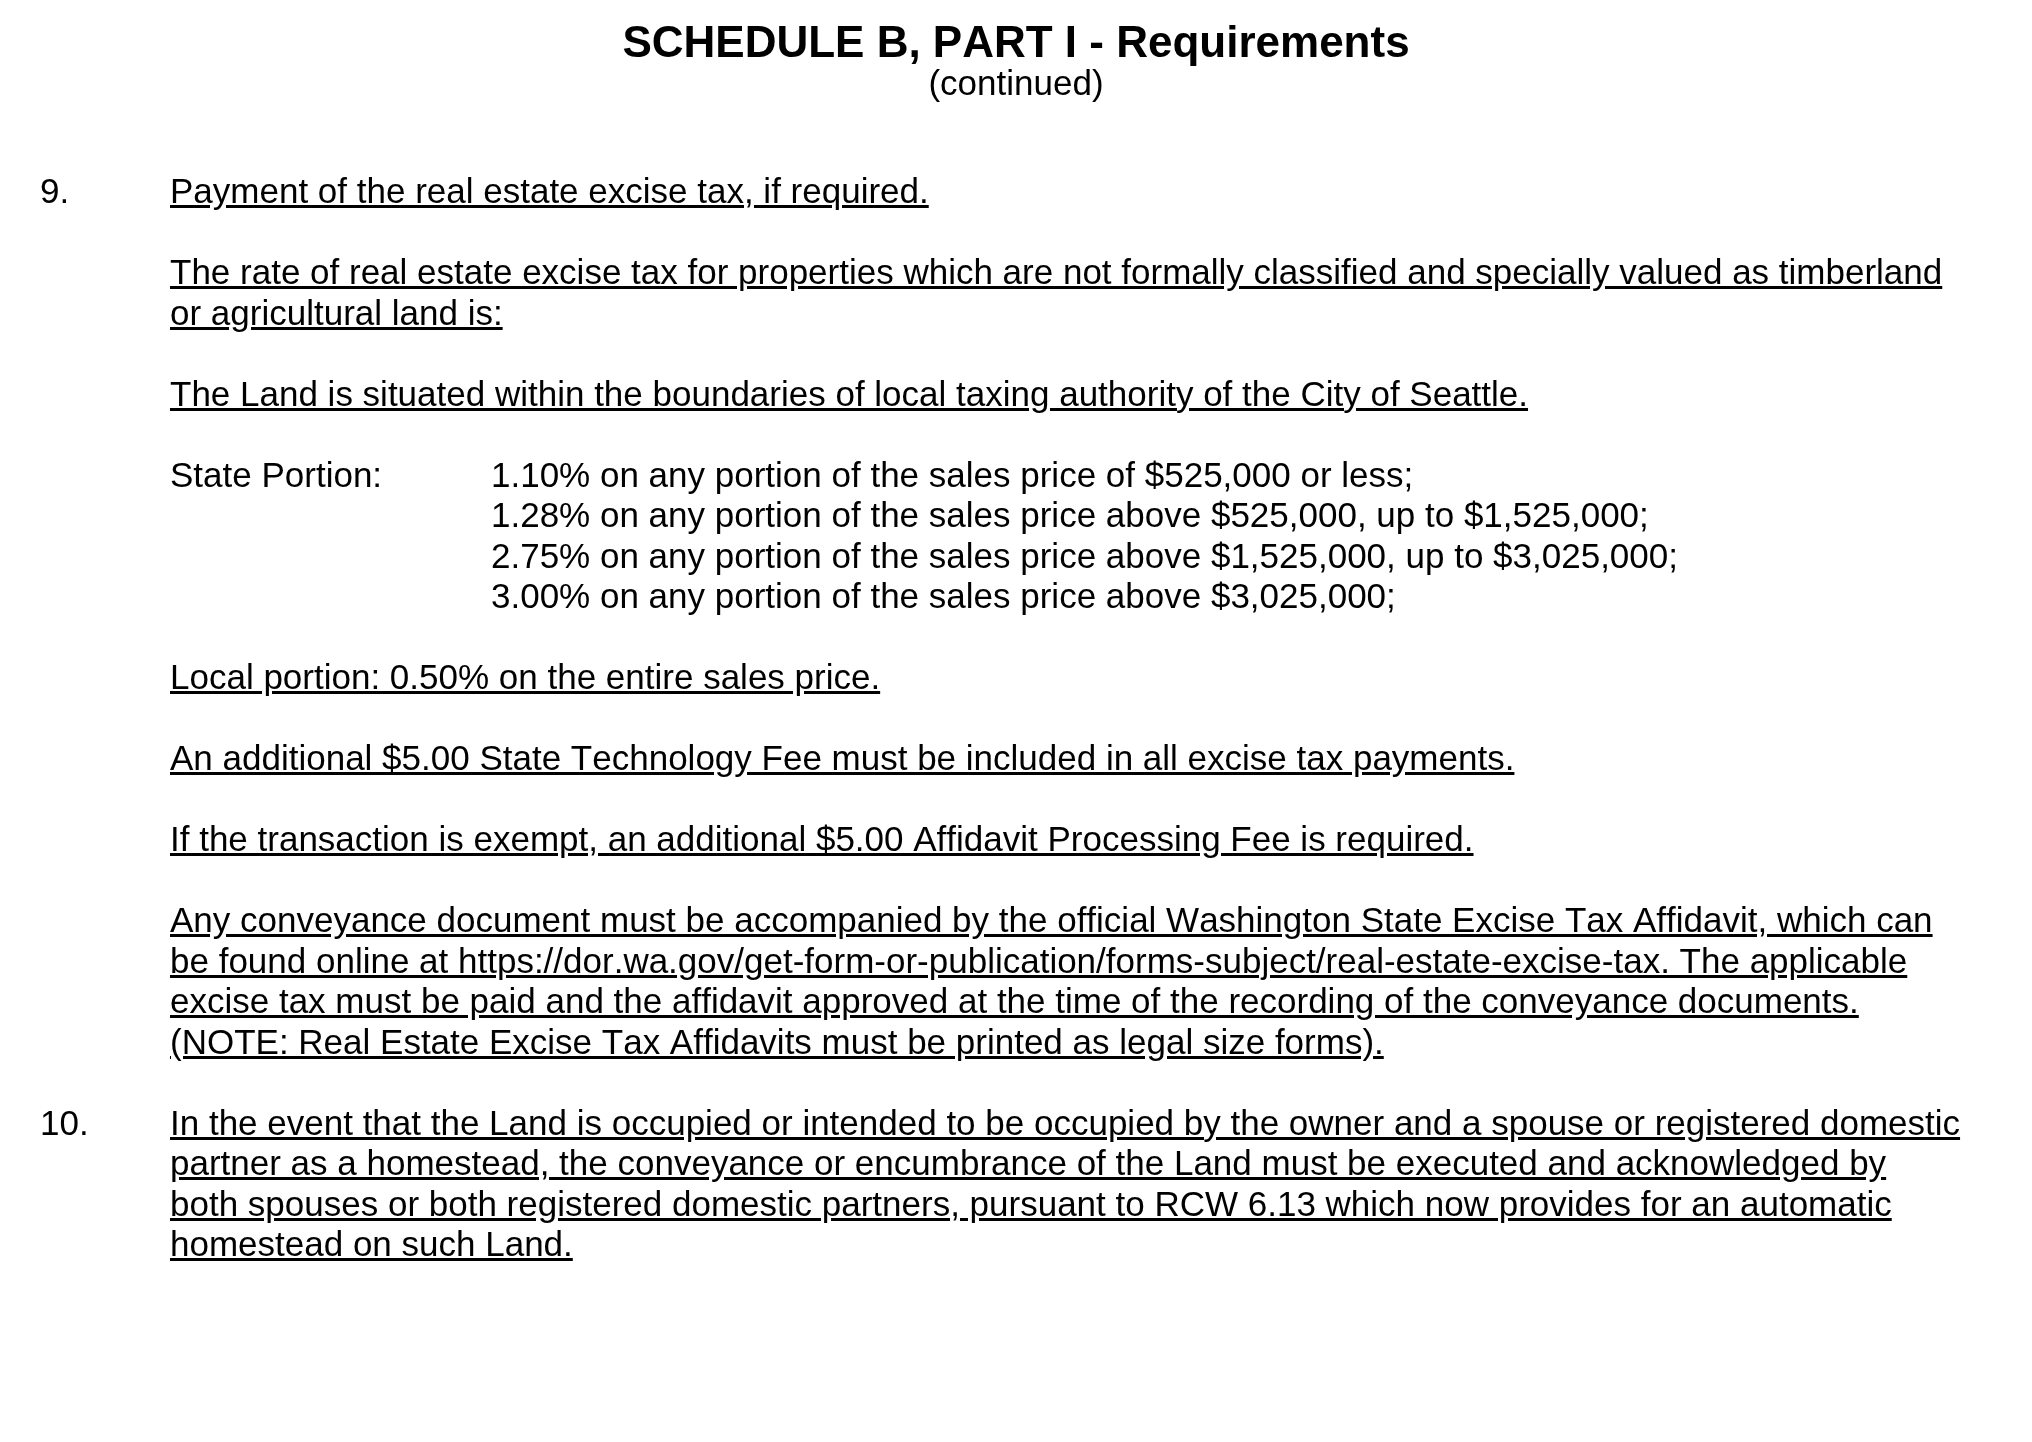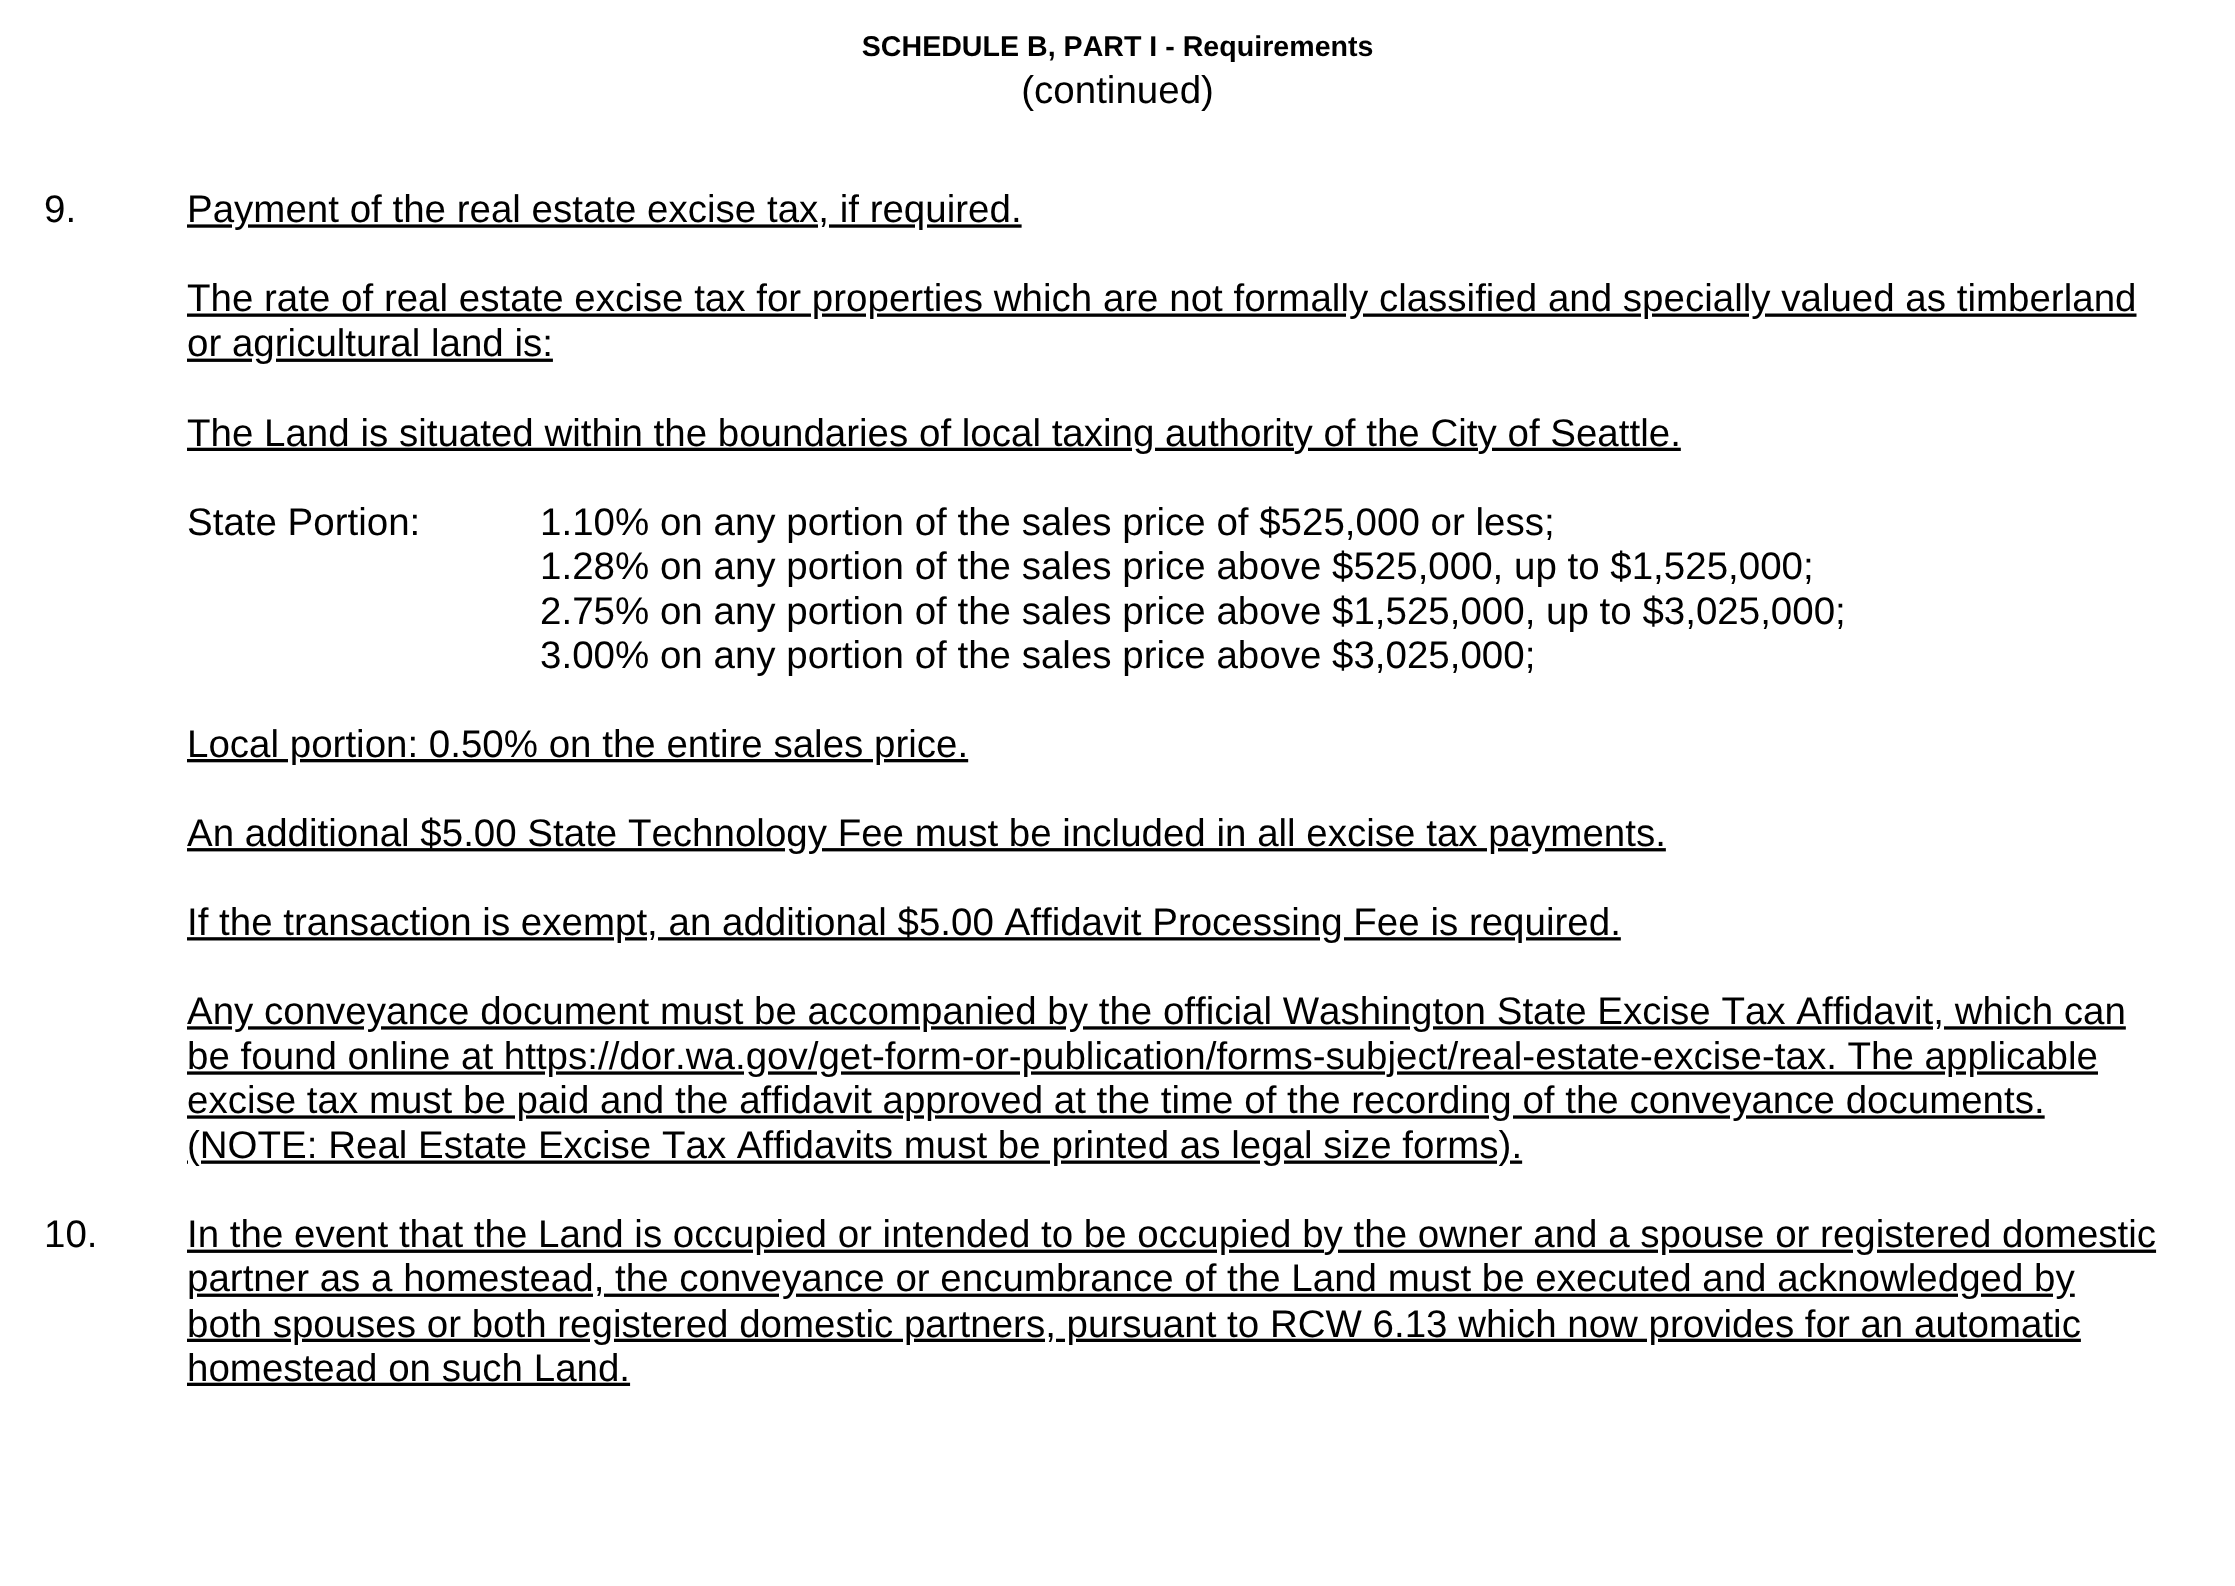--- a/index.html
+++ b/index.html
@@ -14,21 +14,21 @@
     font-size: 35px;
     line-height: 40.5px;
     font-kerning: none;
     font-feature-settings: "kern" 0;
     padding-top: 22px;
     overflow: hidden;
   }
   .doc-title {
     text-align: center;
     font-weight: bold;
-    font-size: 26px;
+    font-size: 44px;
     line-height: 40.5px;
   }
   .doc-subtitle {
     text-align: center;
     font-size: 35px;
     line-height: 40.5px;
   }
   .item {
     display: grid;
     grid-template-columns: 130px 1792px;

